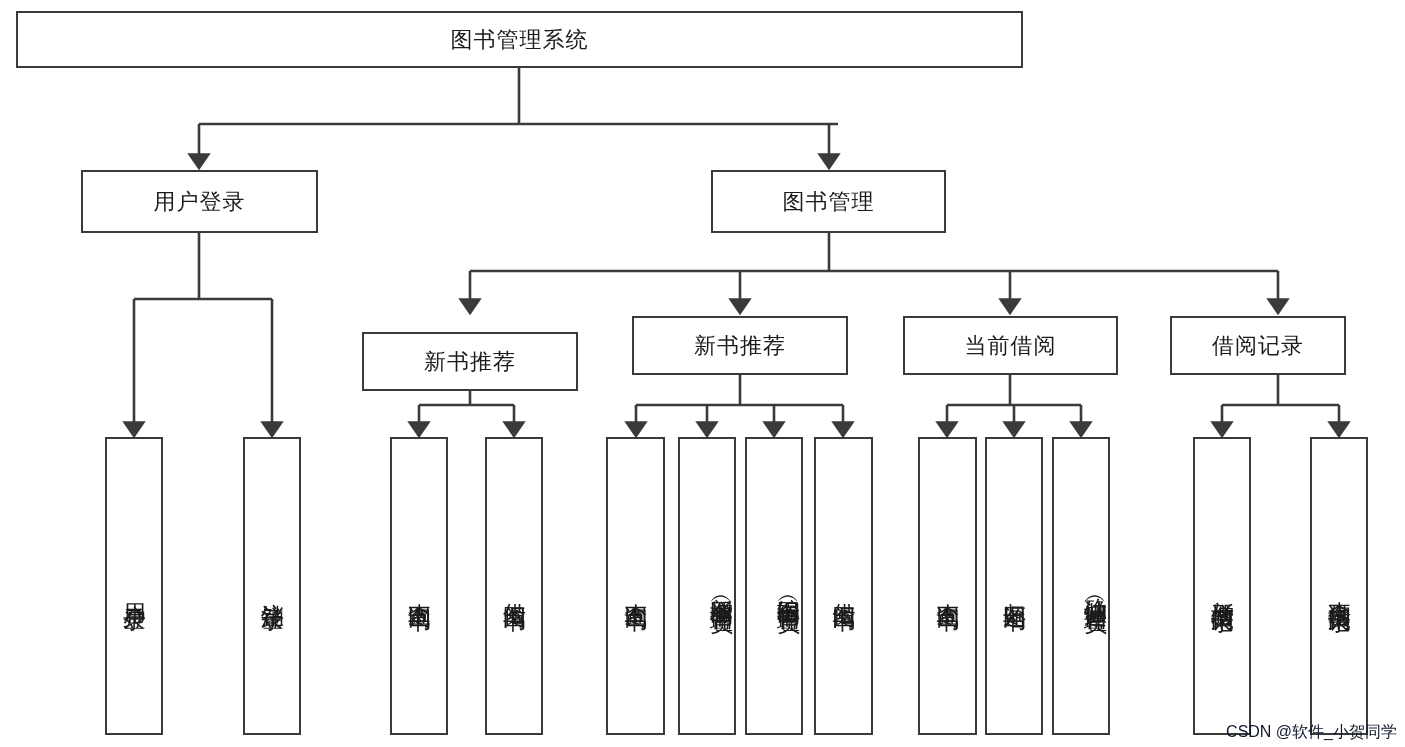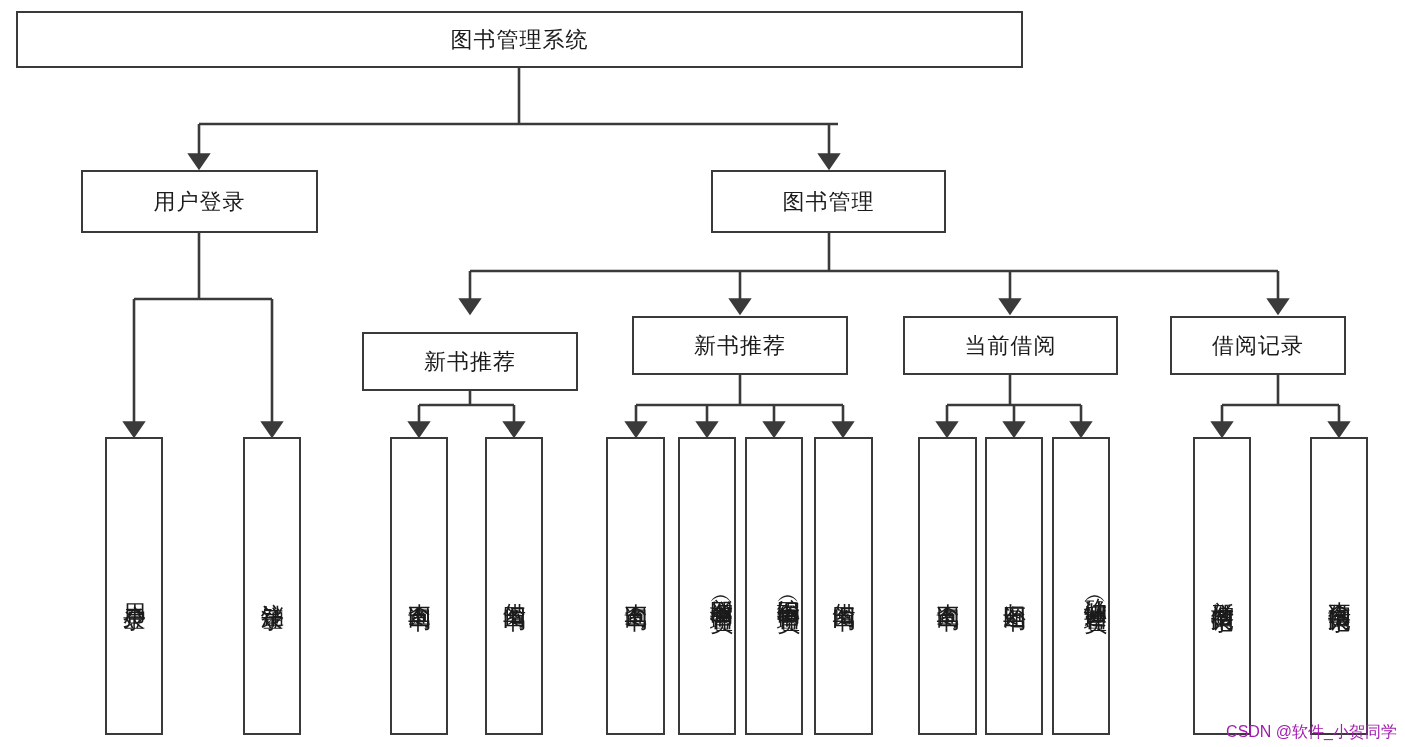--- a/index.html
+++ b/index.html
@@ -5,21 +5,21 @@
   html,body{margin:0;padding:0;background:#ffffff;}
   body{font-family:"Liberation Sans","DejaVu Sans",sans-serif;}
   #canvas{position:relative;width:1405px;height:747px;background:#ffffff;overflow:hidden;}
   svg.links{position:absolute;left:0;top:0;width:1405px;height:747px;pointer-events:none;}
   .node{position:absolute;box-sizing:border-box;border:2.5px solid #3a3a3a;background:#ffffff;
         display:flex;align-items:center;justify-content:center;color:#1b1b1b;}
   .node.h{font-size:22px;letter-spacing:1px;}
   .node.v{writing-mode:vertical-rl;text-orientation:upright;font-size:23px;line-height:1.12;
           letter-spacing:2px;padding-top:6px;}
   .node.v.top{align-items:flex-start;}
-  .watermark{position:absolute;right:8px;bottom:4px;font-size:16px;color:#a21caf;white-space:nowrap;}
+  .watermark{position:absolute;right:8px;bottom:4px;font-size:16px;color:#0f172a;white-space:nowrap;}
 </style>
 </head>
 <body>
 
 <div id="canvas">
 
   <svg class="links" viewBox="0 0 1405 747" xmlns="http://www.w3.org/2000/svg">
     <defs>
       <marker id="arrow" markerWidth="9" markerHeight="9" refX="2.6" refY="4.5" orient="auto" markerUnits="strokeWidth">
         <path d="M0,0 L0,9 L6.5,4.5 z" fill="#3a3a3a"></path>

